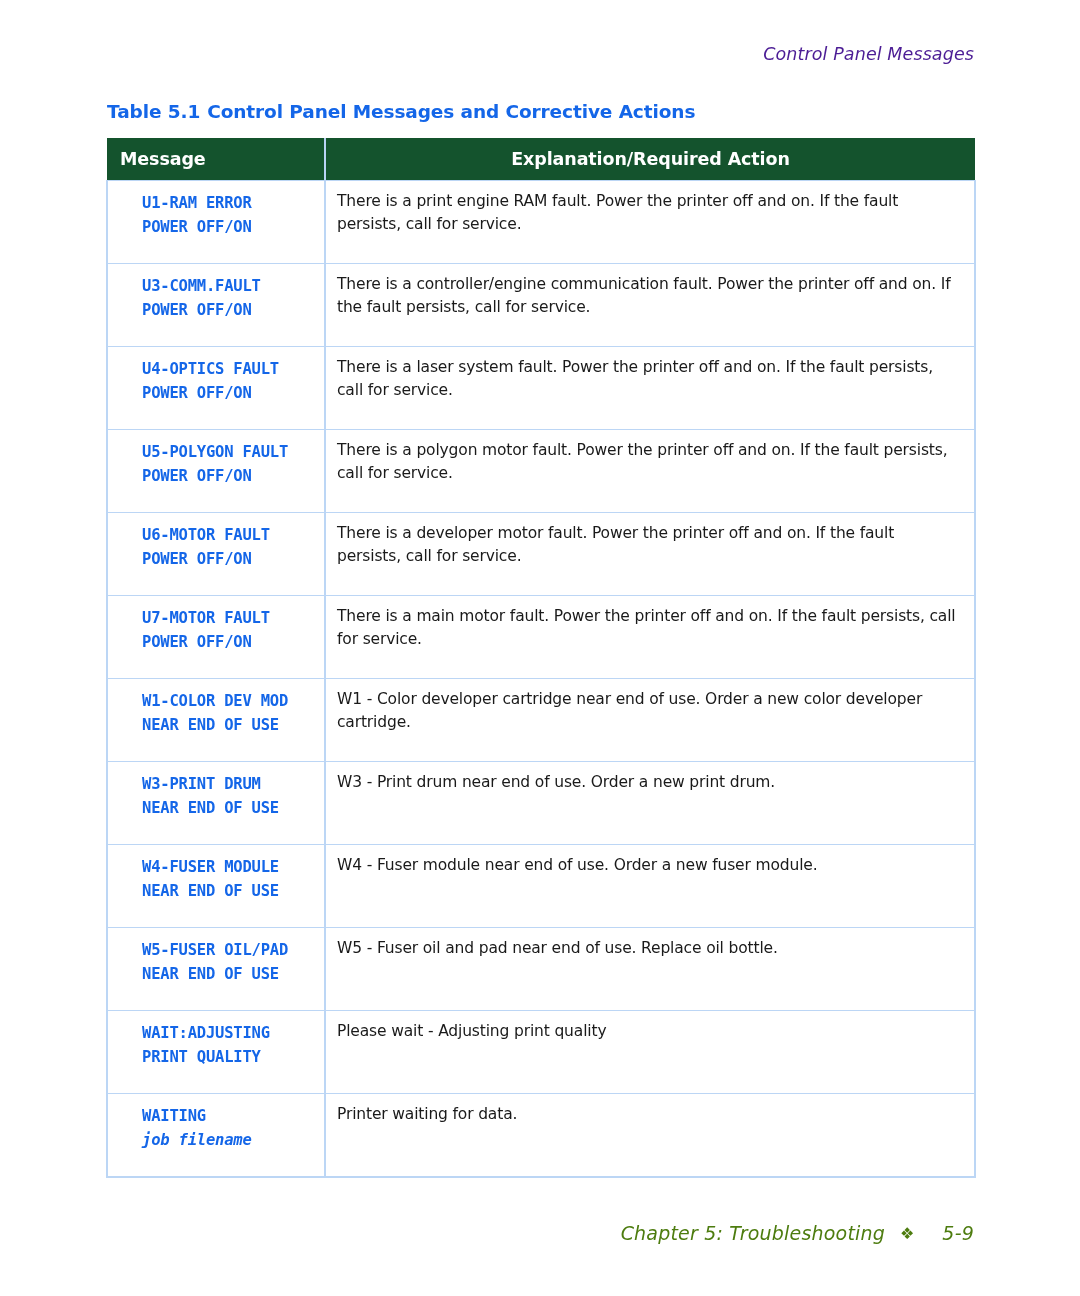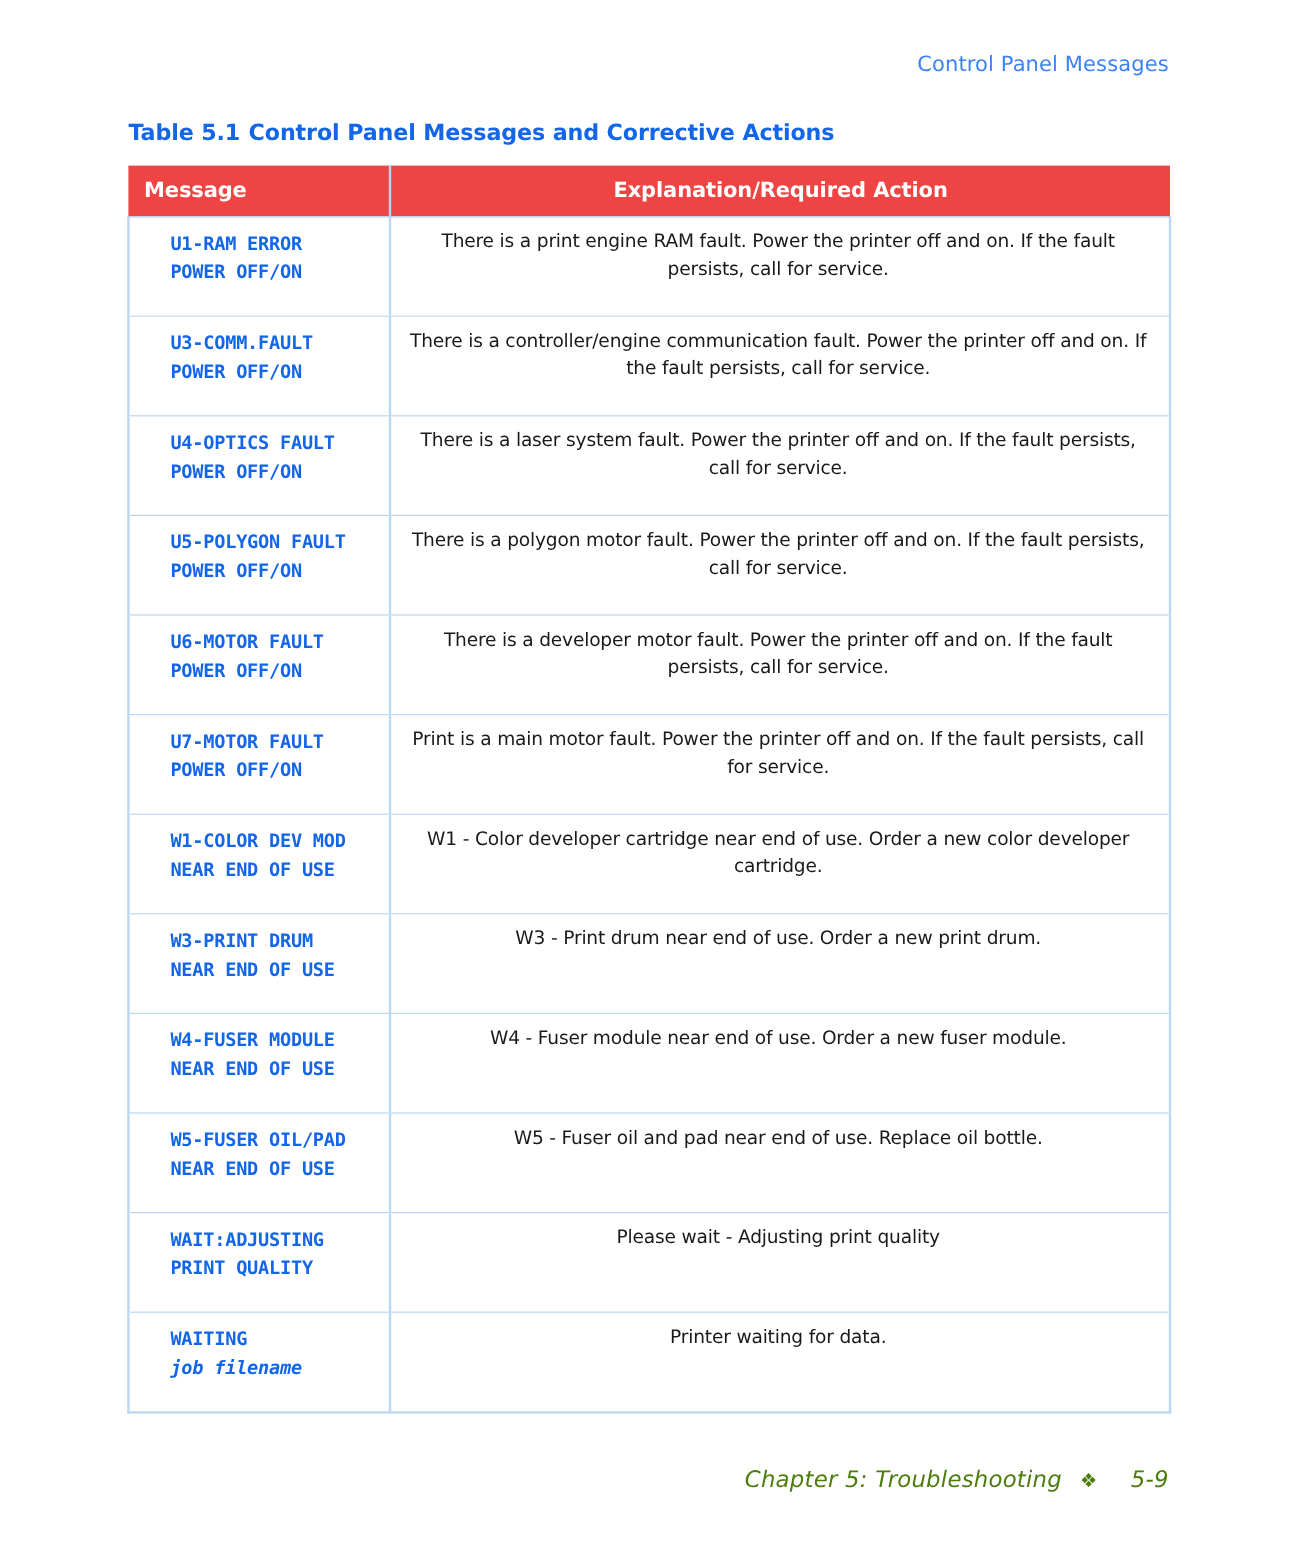--- a/index.html
+++ b/index.html
@@ -20,22 +20,23 @@
     position: absolute;
     inset: 0;
   }
 
   
   .running-head {
     position: absolute;
     top: 44px;
     right: 106px;
     font-family: "DejaVu Sans", sans-serif;
+    font-style: italic;
     font-size: 17.5px;
-    color: #3b82f6;
+    color: #4c1d95;
     letter-spacing: 0.1px;
     white-space: nowrap;
   }
 
   
   .table-caption {
     position: absolute;
     top: 101px;
     left: 107px;
     font-family: "DejaVu Sans", sans-serif;
@@ -58,21 +59,21 @@
   }
   table.msg-table {
     border-collapse: collapse;
     width: 868px;
     table-layout: fixed;
   }
   table.msg-table col.c1 { width: 218px; }
   table.msg-table col.c2 { width: 650px; }
 
   thead th {
-    background: #ef4444;
+    background: #14532d;
     color: #ffffff;
     font-family: "DejaVu Sans", sans-serif;
     font-weight: bold;
     font-size: 17.5px;
     height: 42px;
     padding: 0;
     border: none;
     vertical-align: middle;
     letter-spacing: -0.1px;
   }
@@ -93,21 +94,20 @@
     height: 64px;
   }
   tbody tr td.cell-msg {
     border-left: 2px solid #bcd6f5;
     border-right: 2px solid #bcd6f5;
     padding: 10px 6px 8px 13px;
   }
   tbody tr td.cell-exp {
     border-right: 2px solid #bcd6f5;
     padding: 9px 14px 9px 11px;
-    text-align: center;
   }
   tbody tr:last-child td {
     border-bottom: 2px solid #bcd6f5;
   }
 
   .msg-line {
     font-family: "DejaVu Sans Mono", monospace;
     font-weight: bold;
     font-size: 15.5px;
     color: #1466e8;
@@ -221,21 +221,21 @@
             <td class="cell-exp">
               <div class="exp-text">There is a developer motor fault. Power the printer off and on. If the fault persists, call for service.</div>
             </td>
           </tr>
           <tr>
             <td class="cell-msg">
               <div class="msg-line">U7-MOTOR FAULT</div>
               <div class="msg-line">POWER OFF/ON</div>
             </td>
             <td class="cell-exp">
-              <div class="exp-text">Print is a main motor fault. Power the printer off and on. If the fault persists, call for service.</div>
+              <div class="exp-text">There is a main motor fault. Power the printer off and on. If the fault persists, call for service.</div>
             </td>
           </tr>
           <tr>
             <td class="cell-msg">
               <div class="msg-line">W1-COLOR DEV MOD</div>
               <div class="msg-line">NEAR END OF USE</div>
             </td>
             <td class="cell-exp">
               <div class="exp-text">W1 - Color developer cartridge near end of use. Order a new color developer cartridge.</div>
             </td>

